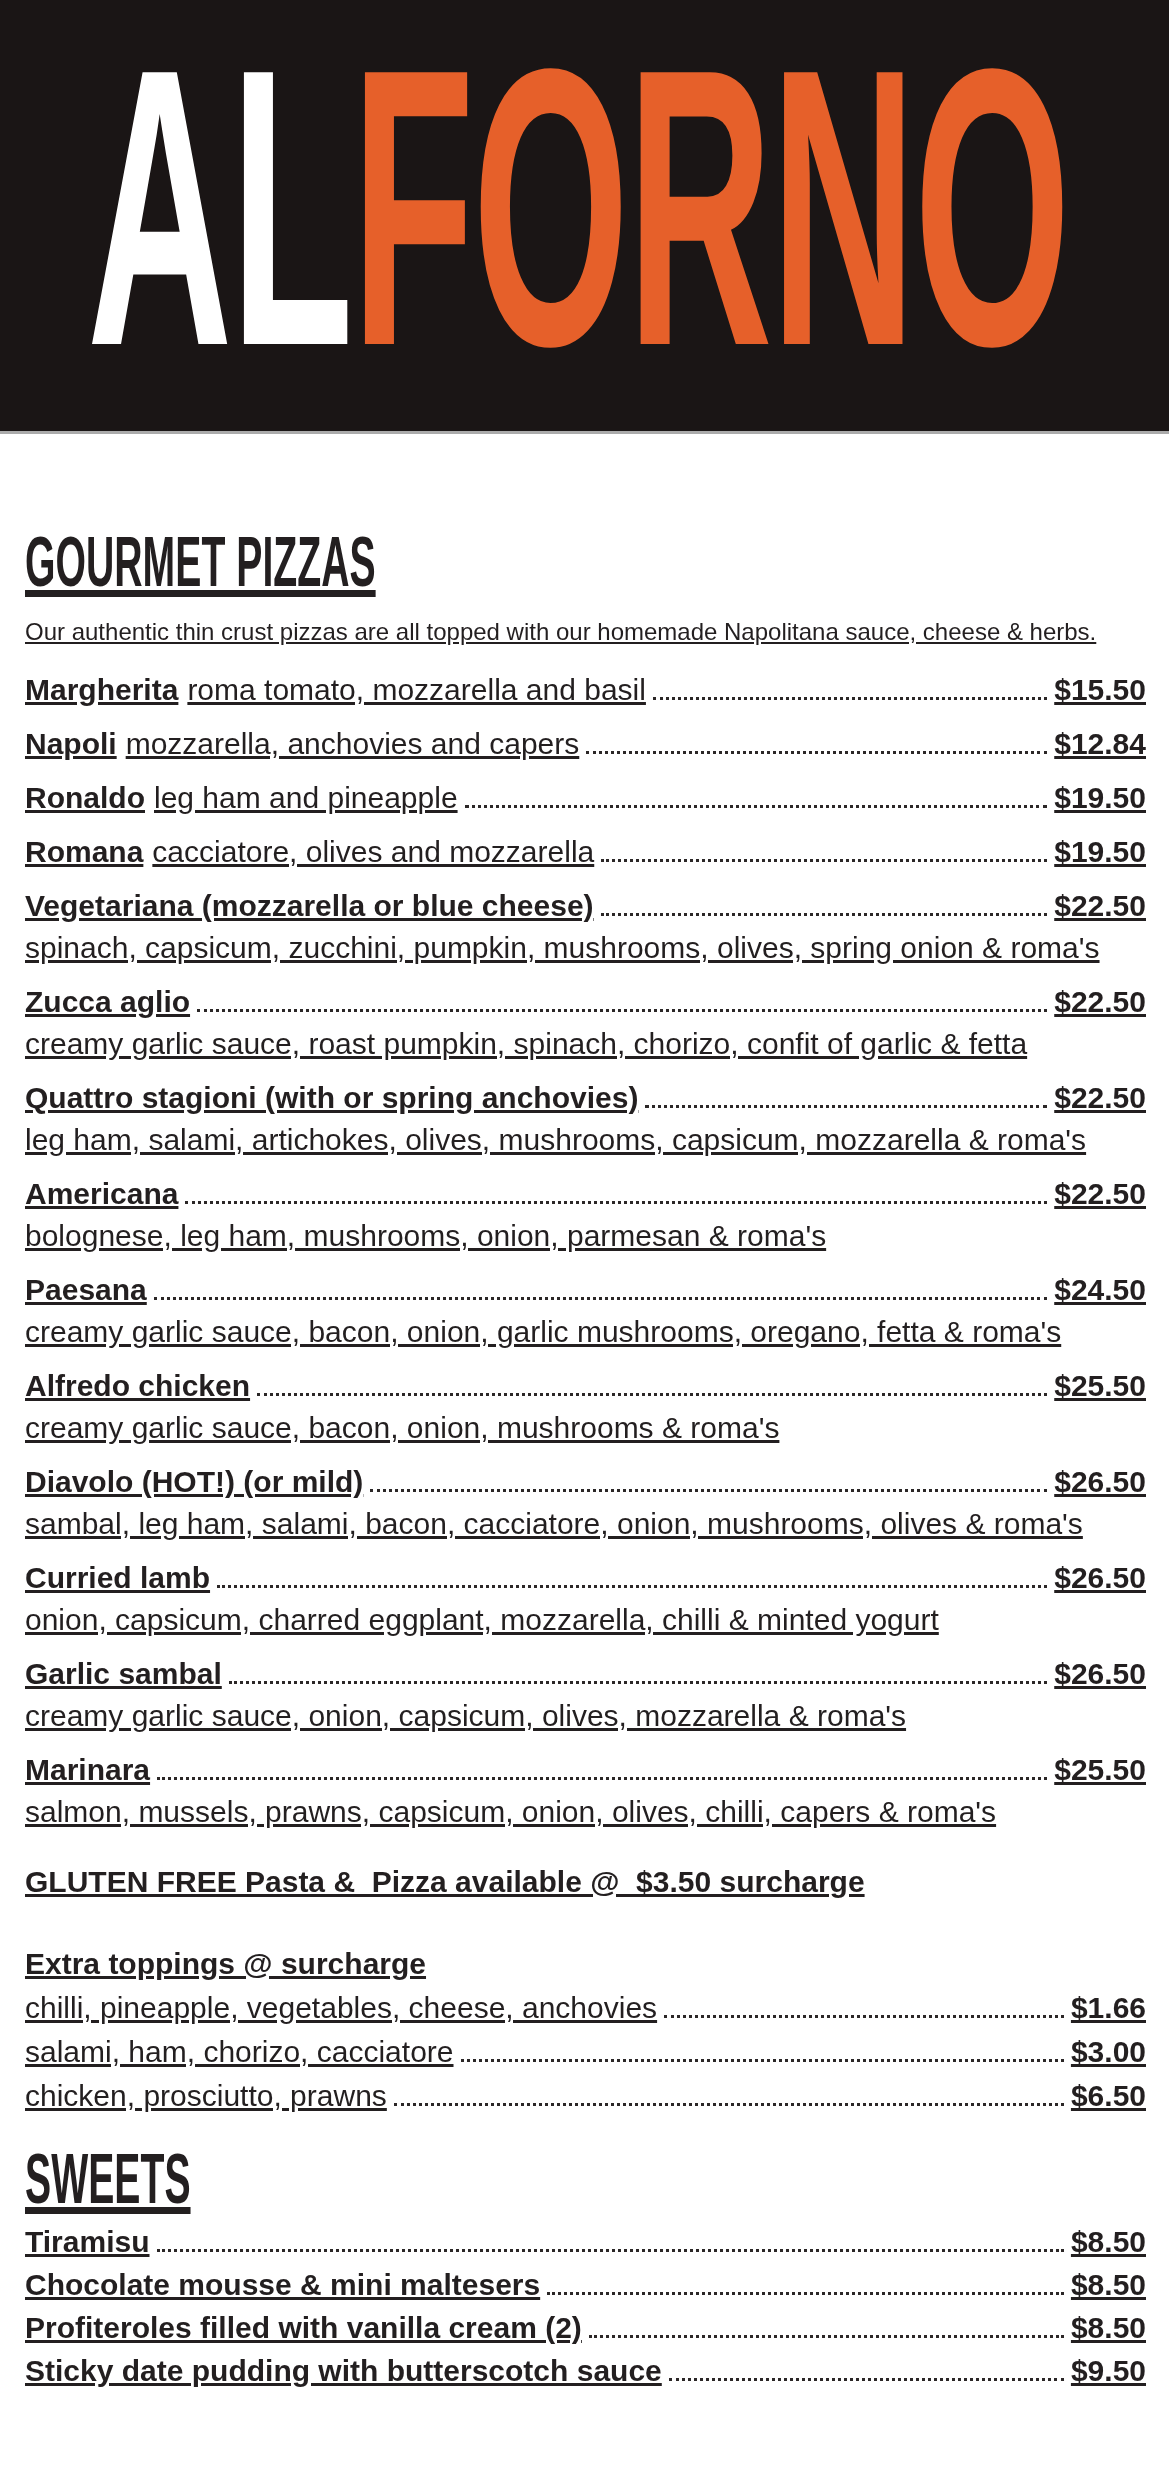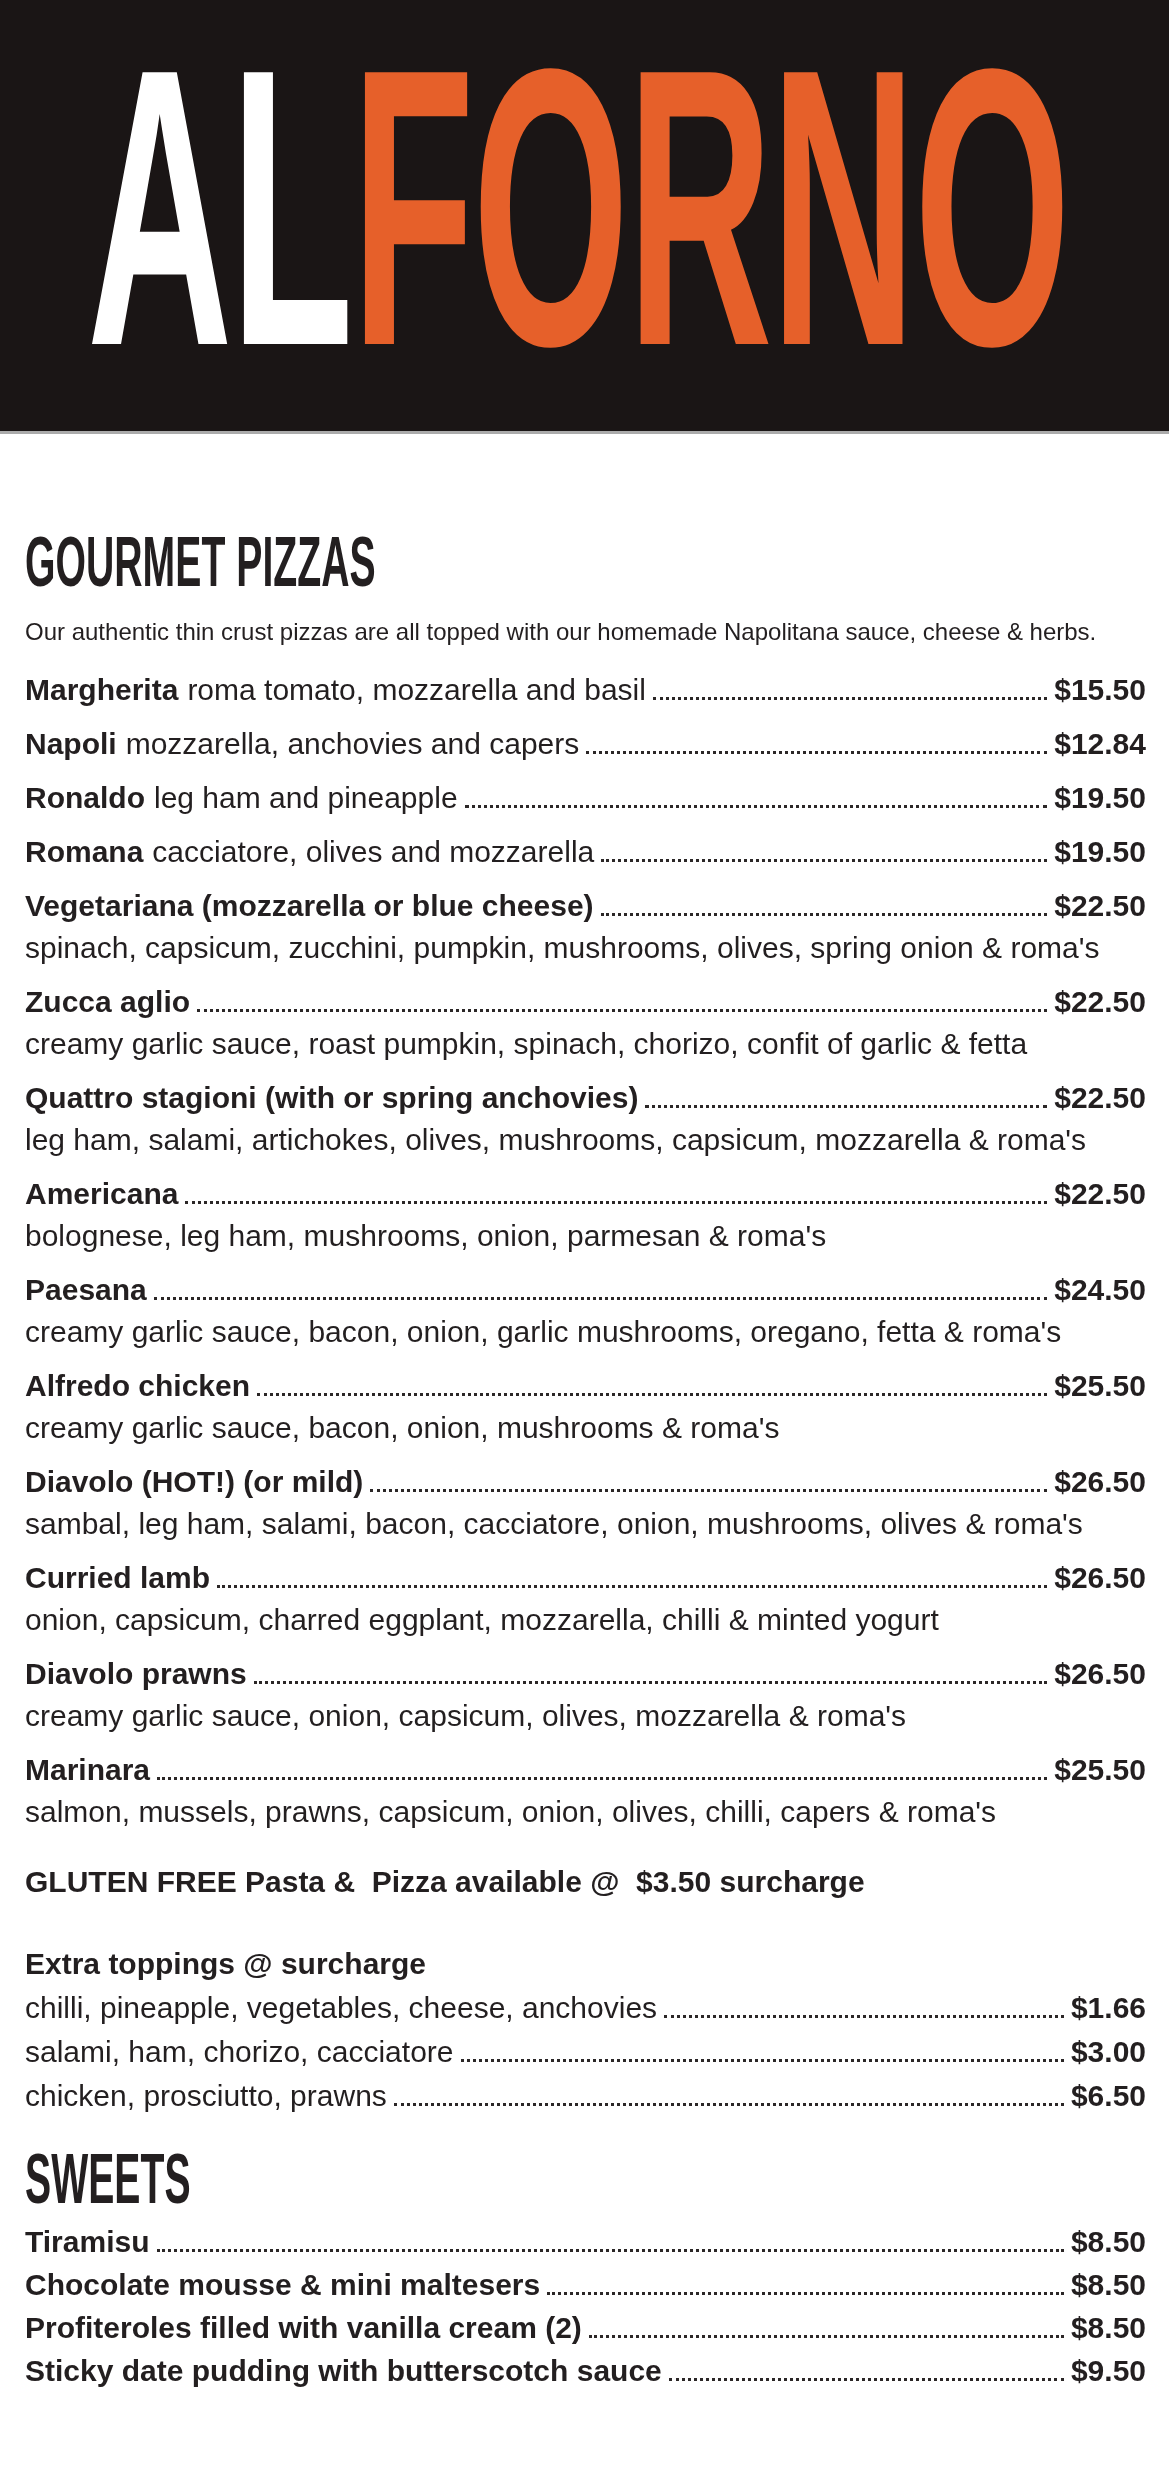--- a/index.html
+++ b/index.html
@@ -26,21 +26,21 @@
     font-size: 395px;
     line-height: 1;
     font-weight: bold;
     white-space: nowrap;
     letter-spacing: -4px;
     transform: scaleX(0.51);
     transform-origin: 0 0;
   }
   .logo .al { color: #ffffff; }
   .logo .forno { color: #e6602a; }
-  .main { padding: 0 23px 0 25px; }
+  .main { padding: 0 23px 0 25px; text-decoration: underline; }
   .display {
     display: block;
     font-weight: bold;
     font-size: 70px;
     line-height: 70px;
     white-space: nowrap;
     transform: scaleX(0.56);
     transform-origin: 0 50%;
   }
   .pizzas-title { margin-top: 93px; }
@@ -206,21 +206,21 @@
       <div class="row">
         <span class="nm">Curried lamb</span>
         <span class="leader"></span>
         <span class="pr">$26.50</span>
       </div>
       <div class="sub">onion, capsicum, charred eggplant, mozzarella, chilli &amp; minted yogurt</div>
     </div>
 
     <div class="item">
       <div class="row">
-        <span class="nm">Diavolo prawns</span>
+        <span class="nm">Garlic sambal</span>
         <span class="leader"></span>
         <span class="pr">$26.50</span>
       </div>
       <div class="sub">creamy garlic sauce, onion, capsicum, olives, mozzarella &amp; roma's</div>
     </div>
 
     <div class="item">
       <div class="row">
         <span class="nm">Marinara</span>
         <span class="leader"></span>

